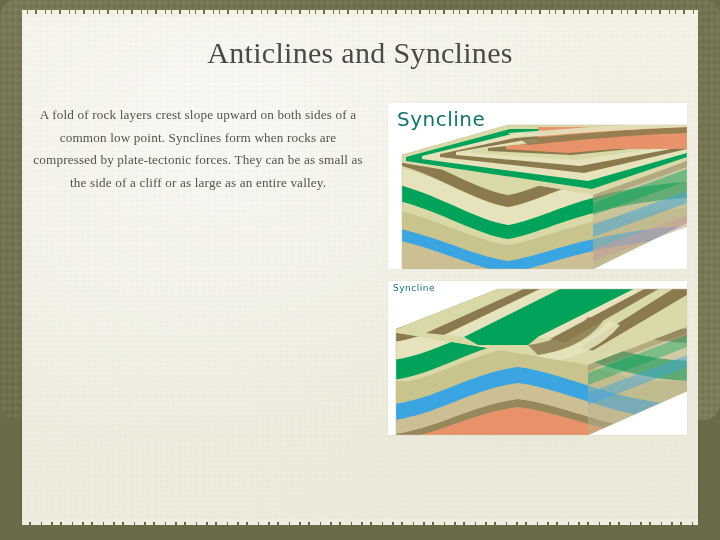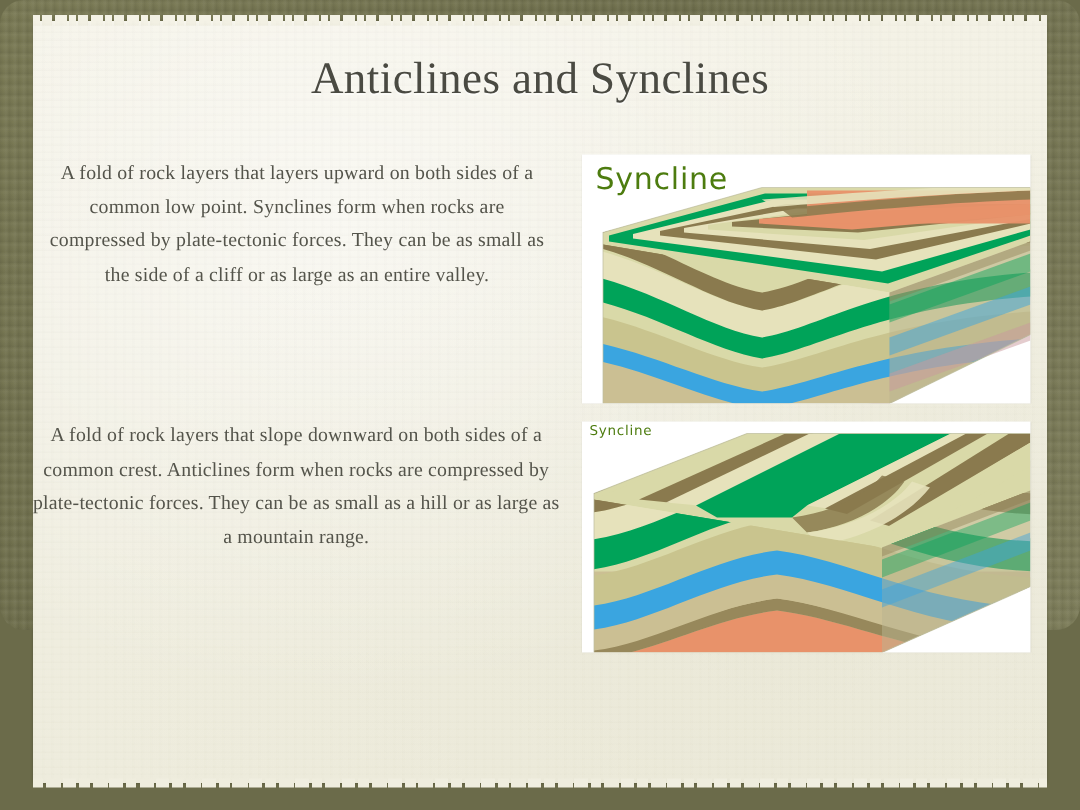--- a/index.html
+++ b/index.html
@@ -144,21 +144,21 @@
   #fig-anticline {
     left: 388px;
     top: 281px;
     width: 299px;
     height: 154px;
   }
   .fig-label {
     position: absolute;
     z-index: 5;
     font-family: "DejaVu Sans", sans-serif;
-    color: #4d7c0f;
+    color: #0f766e;
     letter-spacing: .5px;
     pointer-events: none;
   }
   #label-syncline {
     left: 9px;
     top: 4px;
     font-size: 20px;
   }
   #label-anticline {
     left: 5px;
@@ -171,23 +171,22 @@
 <body>
 
 <div class="slide">
 
   <div class="paper">
     <div class="grain"></div>
   </div>
 
   <div class="title">Anticlines and Synclines</div>
 
-  <div class="para" id="para-syncline">A fold of rock layers that layers upward on both sides of a common low point. Synclines form when rocks are compressed by plate-tectonic forces. They can be as small as the side of a cliff or as large as an entire valley.</div>
-
-  <div class="para" id="para-anticline">A fold of rock layers that slope downward on both sides of a common crest. Anticlines form when rocks are compressed by plate-tectonic forces. They can be as small as a hill or as large as a mountain range.</div>
+  <div class="para" id="para-syncline">A fold of rock layers crest slope upward on both sides of a common low point. Synclines form when rocks are compressed by plate-tectonic forces. They can be as small as the side of a cliff or as large as an entire valley.</div>
+
 
   <div class="figure" id="fig-syncline">
     <div class="fig-label" id="label-syncline">Syncline</div>
 
     <svg class="fig-svg" viewBox="0 0 299 166" preserveAspectRatio="none">
       <defs>
         <clipPath id="clipSyn">
           <polygon points="14,52 120,22 299,22 299,120 205,166 14,166"></polygon>
         </clipPath>
         <clipPath id="clipSynTop">

